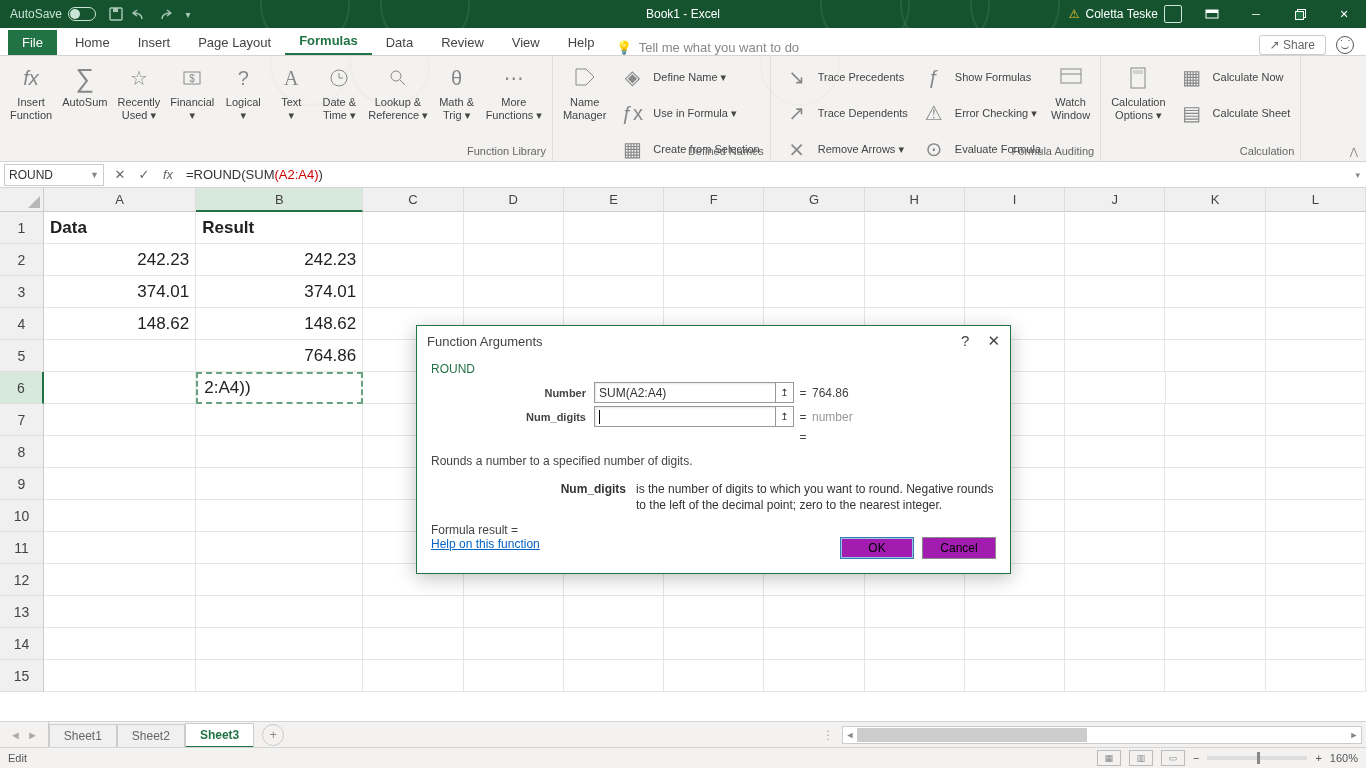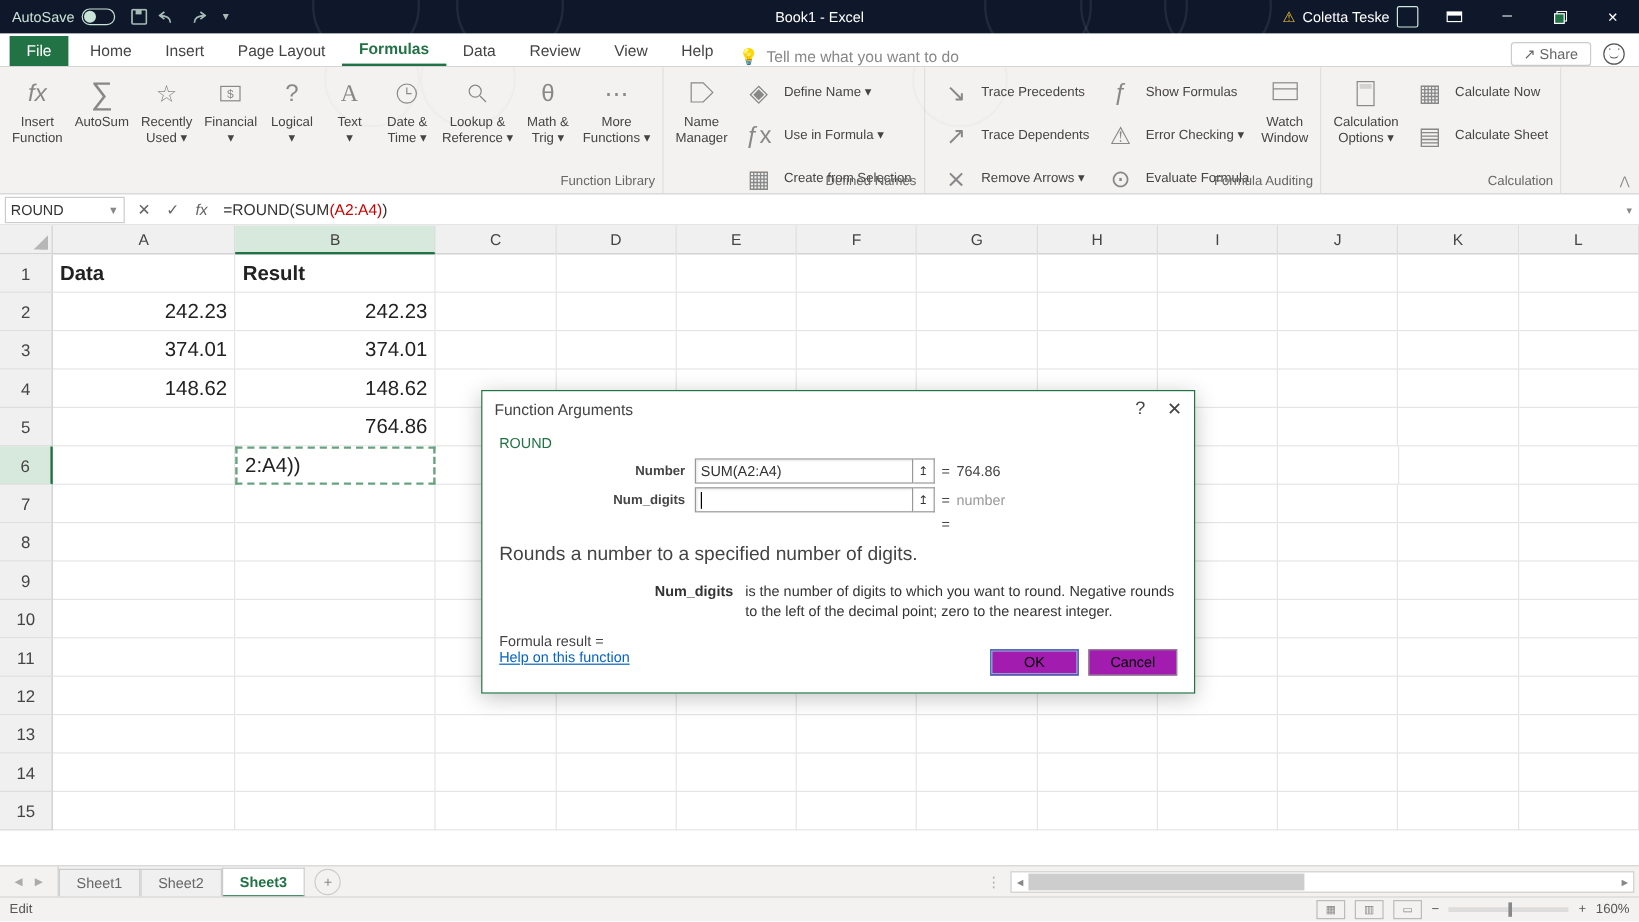--- a/index.html
+++ b/index.html
@@ -1,19 +1,19 @@
 <!DOCTYPE html>
 <html><head>
 <meta charset="utf-8">
 <style>
 * { margin:0; padding:0; box-sizing:border-box; font-family:"Segoe UI",Arial,sans-serif; }
 body { width:1366px; height:768px; background:#fff; overflow:hidden; position:relative; font-size:12px; color:#333; }
 
 
-.titlebar { height:28px; background:#0f172a; display:flex; align-items:center; color:#fff; font-size:12px; position:relative; }
+.titlebar { height:28px; background:#14532d; display:flex; align-items:center; color:#fff; font-size:12px; position:relative; }
 .titlebar .autosave { margin-left:10px; display:flex; align-items:center; gap:6px; color:#c9e3d6; }
 .titlebar .toggle { width:28px; height:14px; border:1px solid #c9e3d6; border-radius:8px; position:relative; }
 .titlebar .toggle::after { content:""; position:absolute; left:1px; top:1px; width:10px; height:10px; border-radius:50%; background:#c9e3d6; }
 .titlebar .qat { display:flex; gap:8px; margin-left:12px; }
 .titlebar .qat span { width:16px; height:16px; opacity:.8; display:flex; align-items:center; justify-content:center; }
 .titlebar .doc { position:absolute; left:50%; transform:translateX(-50%); color:#fff; }
 .titlebar .user { margin-left:auto; display:flex; align-items:center; gap:6px; padding:0 8px; }
 .titlebar .winctl { display:flex; }
 .titlebar .winctl div { width:44px; height:28px; display:flex; align-items:center; justify-content:center; color:#fff; font-size:11px; }
 .swirl { position:absolute; width:90px; height:90px; border:2px solid rgba(255,255,255,.08); border-radius:50%; top:-40px; }
@@ -66,34 +66,34 @@
 .rowhead.active { background:#d7e8dc; border-right:2px solid #217346; }
 .cells { position:absolute; left:44px; top:24px; right:0; bottom:0; }
 .crow { display:flex; height:32px; }
 .cell { border-right:1px solid #e5e5e5; border-bottom:1px solid #e5e5e5; padding:0 6px; font-size:17px; color:#222; display:flex; align-items:center; }
 .cell.A { width:155px; } .cell.B { width:170px; } .cell.N { width:102px; }
 .cell.hdr { font-weight:700; }
 .cell.num { justify-content:flex-end; }
 .cell.edit { border:2px dashed #68a381; background:#fff; justify-content:flex-start; }
 
 
-.dialog { position:absolute; left:401px; top:325px; width:595px; background:#fff; border:1px solid #217346; box-shadow:0 4px 18px rgba(0,0,0,.25); z-index:50; font-size:12px; }
+.dialog { position:absolute; left:416px; top:325px; width:595px; background:#fff; border:1px solid #217346; box-shadow:0 4px 18px rgba(0,0,0,.25); z-index:50; font-size:12px; }
 .dlg-title { height:30px; display:flex; align-items:center; padding:0 10px; color:#444; font-size:13px; }
 .dlg-title .r { margin-left:auto; display:flex; gap:18px; }
 .dlg-title .r span { cursor:pointer; color:#444; font-size:15px; }
 .dlg-body { padding:6px 14px 14px; }
 .dlg-fn { color:#217346; font-weight:400; font-size:12px; margin-bottom:6px; }
 .dlg-row { display:flex; align-items:center; margin:3px 0; }
 .dlg-row label { width:163px; text-align:right; padding-right:8px; font-weight:700; color:#444; font-size:11px; }
 .dlg-row .inp { width:182px; height:21px; border:1px solid #999; padding:0 4px; font-size:12px; display:flex; align-items:center; box-shadow:inset 1px 1px 2px rgba(0,0,0,.1); }
 .dlg-row .pick { width:18px; height:21px; border:1px solid #999; border-left:none; display:flex; align-items:center; justify-content:center; font-size:10px; }
 .dlg-row .eq { width:18px; text-align:center; color:#444; }
 .dlg-row .res { color:#444; font-size:12px; }
 .dlg-row .res.gray { color:#999; }
-.dlg-desc { margin-top:10px; color:#444; font-size:16px; }
+.dlg-desc { margin-top:10px; color:#444; font-size:12px; }
 .dlg-arg { display:flex; margin-top:14px; font-size:12px; }
 .dlg-arg .k { font-weight:700; width:205px; text-align:right; padding-right:10px; }
 .dlg-arg .v { flex:1; line-height:1.3; }
 .dlg-formula { font-size:12px; color:#444; margin-top:10px; }
 .dlg-foot { display:flex; align-items:flex-start; }
 .dlg-foot a { color:#0563c1; text-decoration:underline; font-size:12px; }
 .dlg-foot .btns { margin-left:auto; display:flex; gap:8px; }
 .dlg-foot button { width:74px; height:22px; border:1px solid #8a8a8a; background:#a21caf; font-size:12px; cursor:pointer; }
 .dlg-foot button.primary { border:1px solid #3a7ab5; box-shadow:inset 0 0 0 1px #9dc3e6; }
 

